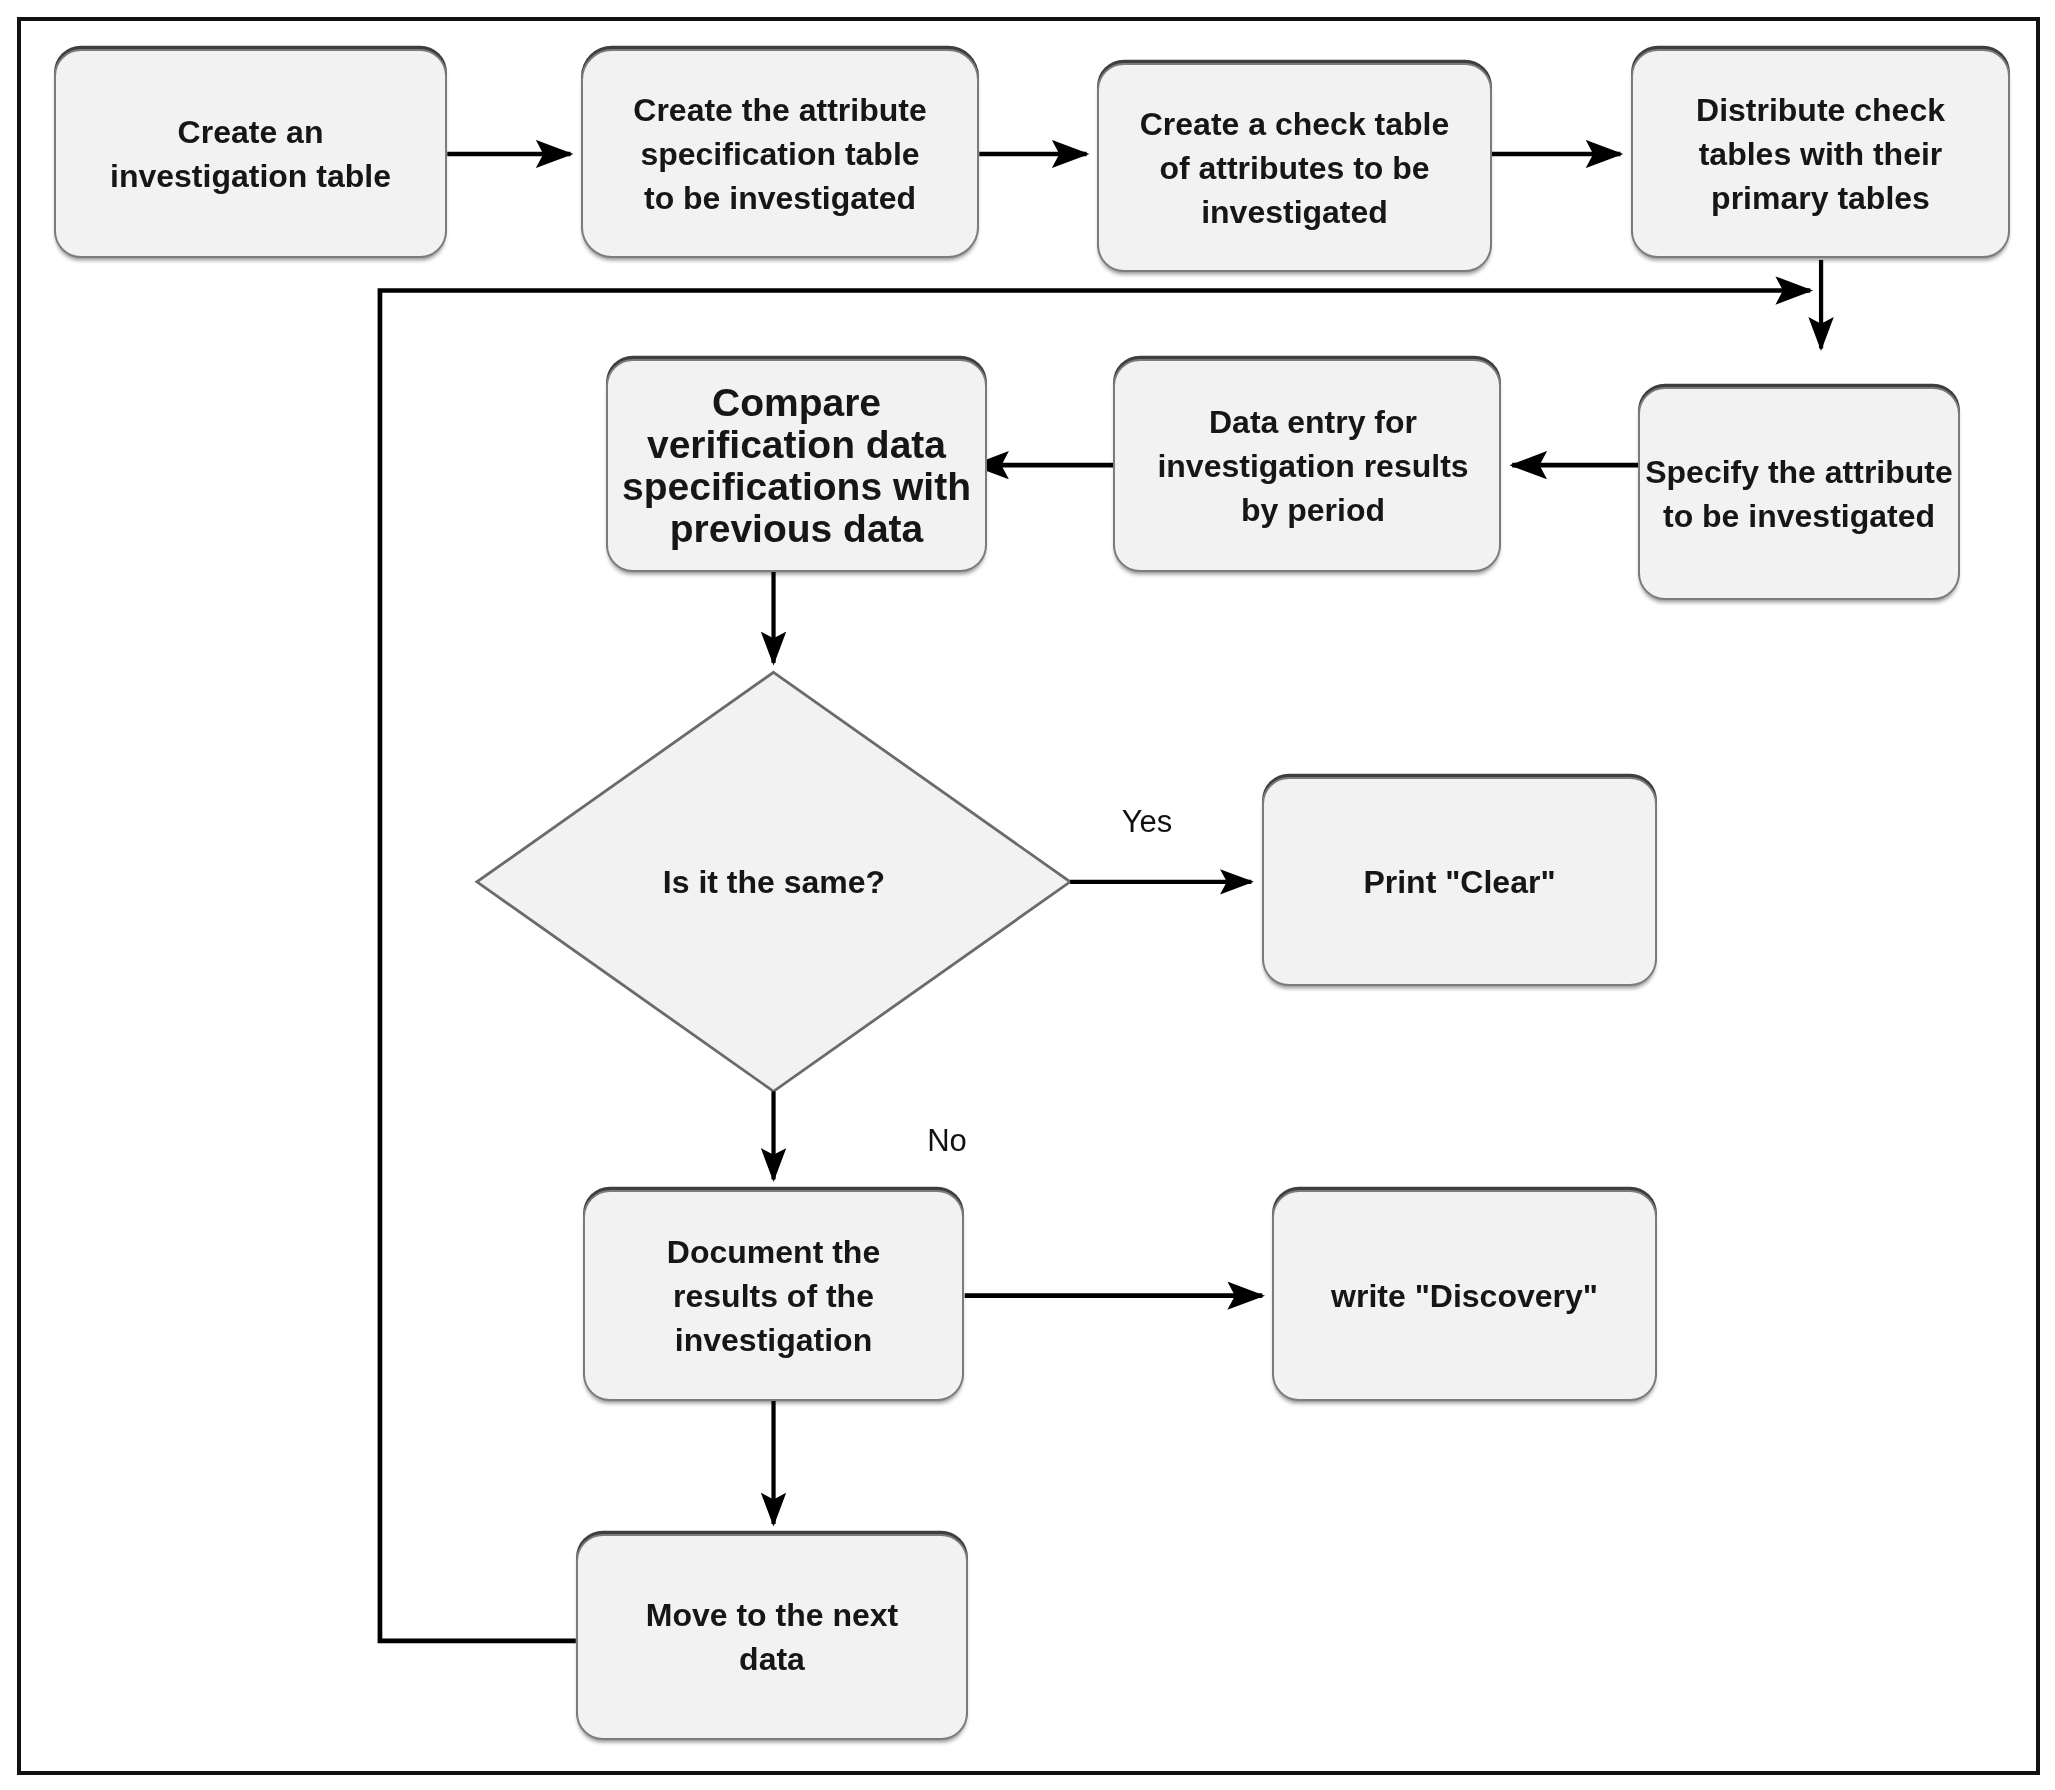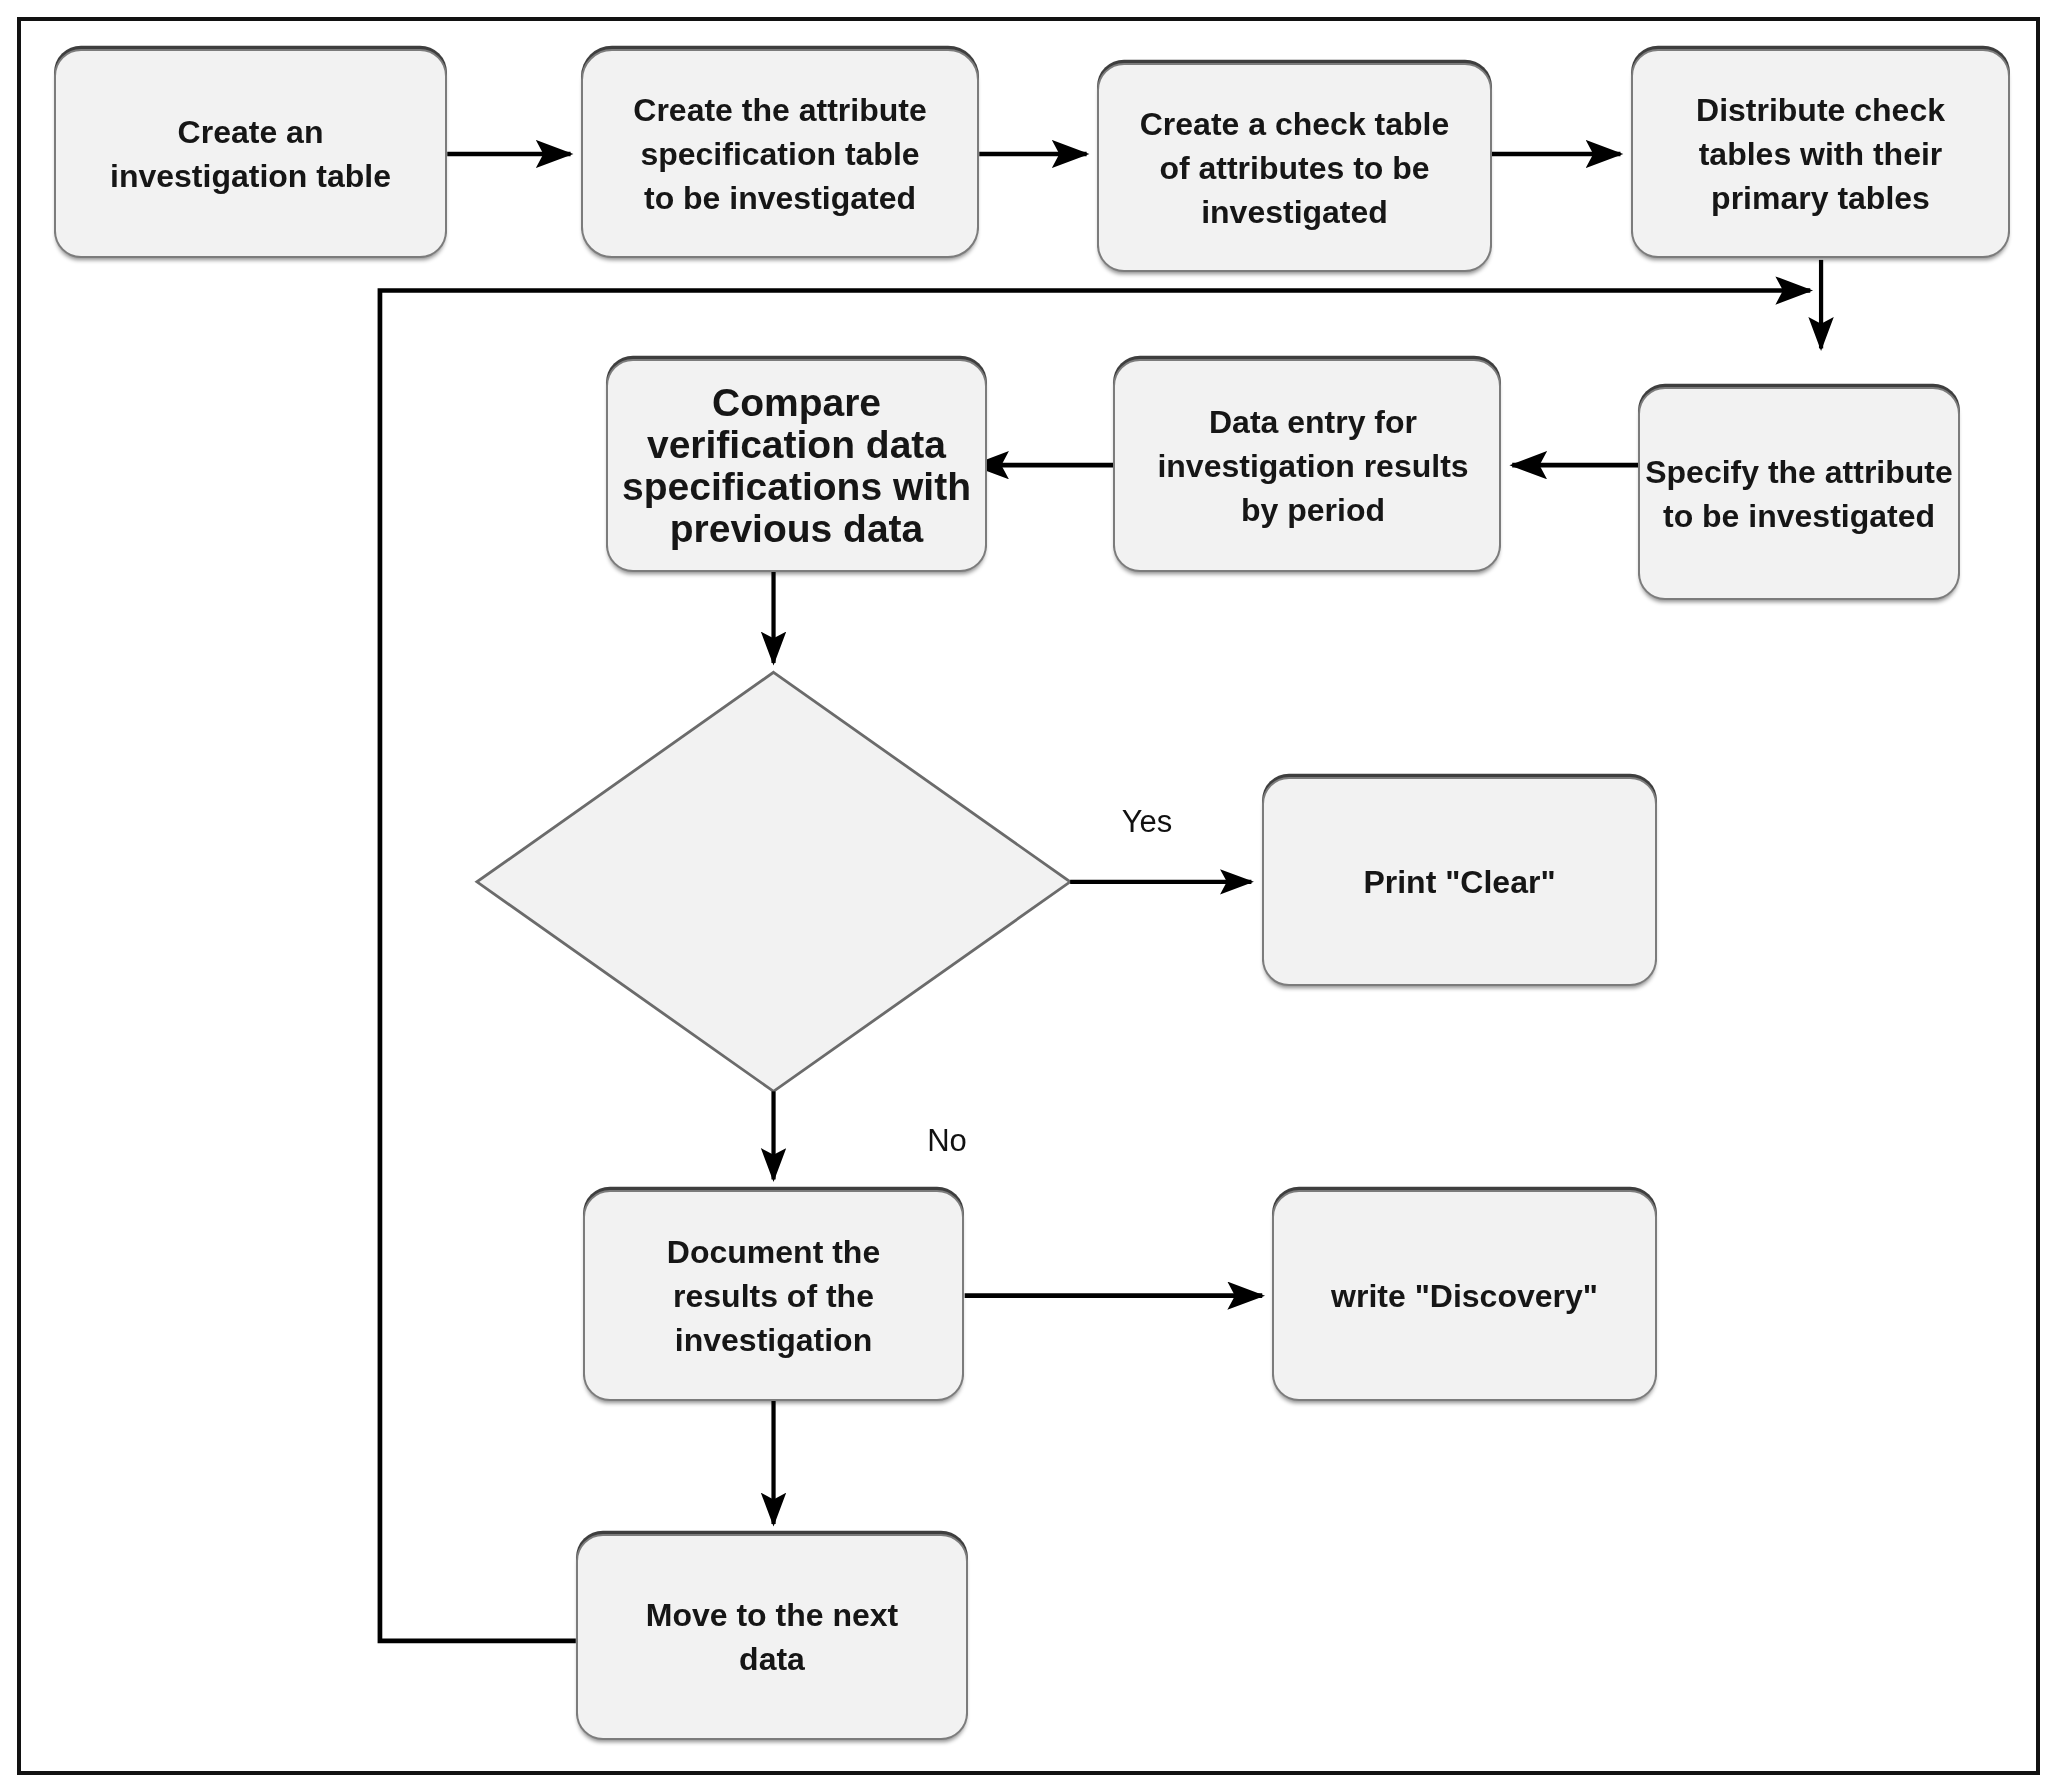--- a/index.html
+++ b/index.html
@@ -88,20 +88,21 @@
 
   <div class="node" style="left:1113px;top:359px;width:388px;height:213px;padding-left:12px;">Data entry for
 investigation results
 by period</div>
 
   <div class="node" style="left:582px;top:359px;width:381px;height:213px;font-size:39px;line-height:42px;margin-left:24px;">Compare
 verification data
 specifications with
 previous data</div>
 
+  <div class="decision-text" style="left:515px;top:788px;width:518px;height:188px;">Is it the same?</div>
 
   <div class="node" style="left:1262px;top:777px;width:395px;height:209px;">Print "Clear"</div>
 
   <div class="node" style="left:583px;top:1190px;width:381px;height:211px;">Document the
 results of the
 investigation</div>
 
   <div class="node" style="left:1272px;top:1190px;width:385px;height:211px;">write "Discovery"</div>
 
   <div class="node" style="left:576px;top:1534px;width:392px;height:206px;">Move to the next

